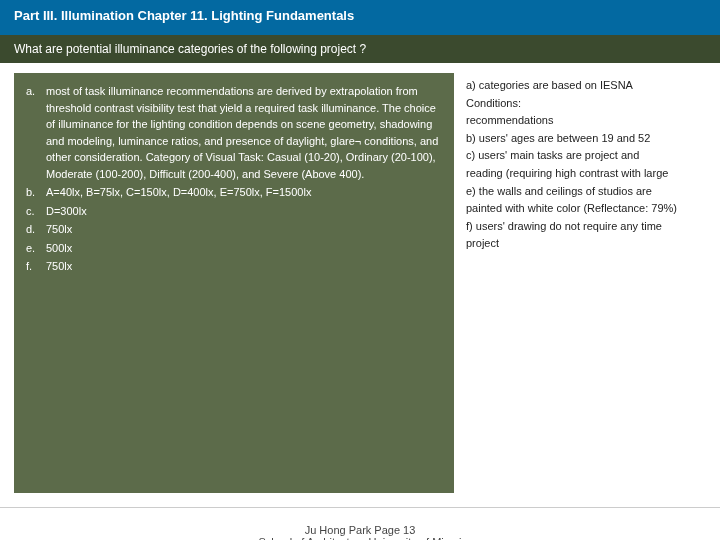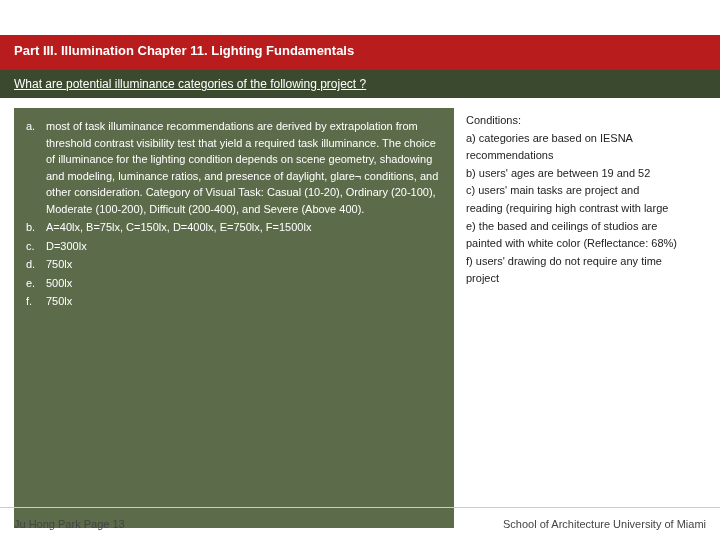--- a/index.html
+++ b/index.html
@@ -5,24 +5,23 @@
     * { margin: 0; padding: 0; box-sizing: border-box; }
     body {
       width: 720px;
       height: 540px;
       font-family: Arial, sans-serif;
       font-size: 12px;
       background: #fff;
       overflow: hidden;
     }
     #header {
-      background: #b91c1c;
+      background: #0369a1;
       color: #fff;
       padding: 8px 14px;
-      margin-top: 35px;
     }
     #header-title {
       font-size: 13px;
       font-weight: bold;
       margin-bottom: 4px;
     }
     #main {
       display: flex;
       flex-direction: row;
       padding: 10px 14px;
@@ -60,27 +59,27 @@
       left: 0;
       width: 720px;
       height: 30px;
       display: flex;
       align-items: center;
       justify-content: space-between;
       padding: 16px 14px;
       border-top: 1px solid #ccc;
       font-size: 11px;
       color: #444;
+      flex-direction: column;
     }
     #question-bar {
       background: #3b4a2e;
       color: #fff;
       padding: 7px 14px;
       font-size: 12px;
-      text-decoration: underline;
     }
   </style>
 </head>
 <body>
 
 <div id="header">
   <div id="header-title">Part III. Illumination   Chapter 11. Lighting Fundamentals</div>
 </div>
 
 <div id="question-bar">
@@ -109,28 +108,28 @@
       <span class="list-label">e.</span>
       <span>500lx</span>
     </div>
     <div class="list-item">
       <span class="list-label">f.</span>
       <span>750lx</span>
     </div>
   </div>
 
   <div id="right-panel">
-  <div>Conditions:</div>
-      <div>a) categories are based on IESNA</div>
+  <div>a) categories are based on IESNA</div>
+      <div>Conditions:</div>
       <div>recommendations</div>
       <div>b) users' ages are between 19 and 52</div>
       <div>c) users' main tasks are project and</div>
       <div>reading (requiring high contrast with large</div>
-      <div>e) the based and ceilings of studios are</div>
-      <div>painted with white color (Reflectance: 68%)</div>
+      <div>e) the walls and ceilings of studios are</div>
+      <div>painted with white color (Reflectance: 79%)</div>
       <div>f) users' drawing do not require any time</div>
       <div>project</div>
     </div>
 </div>
 
 <div id="footer">
   <span>Ju Hong Park  Page 13</span>
   <span>School of Architecture  University of Miami</span>
 </div>
 

